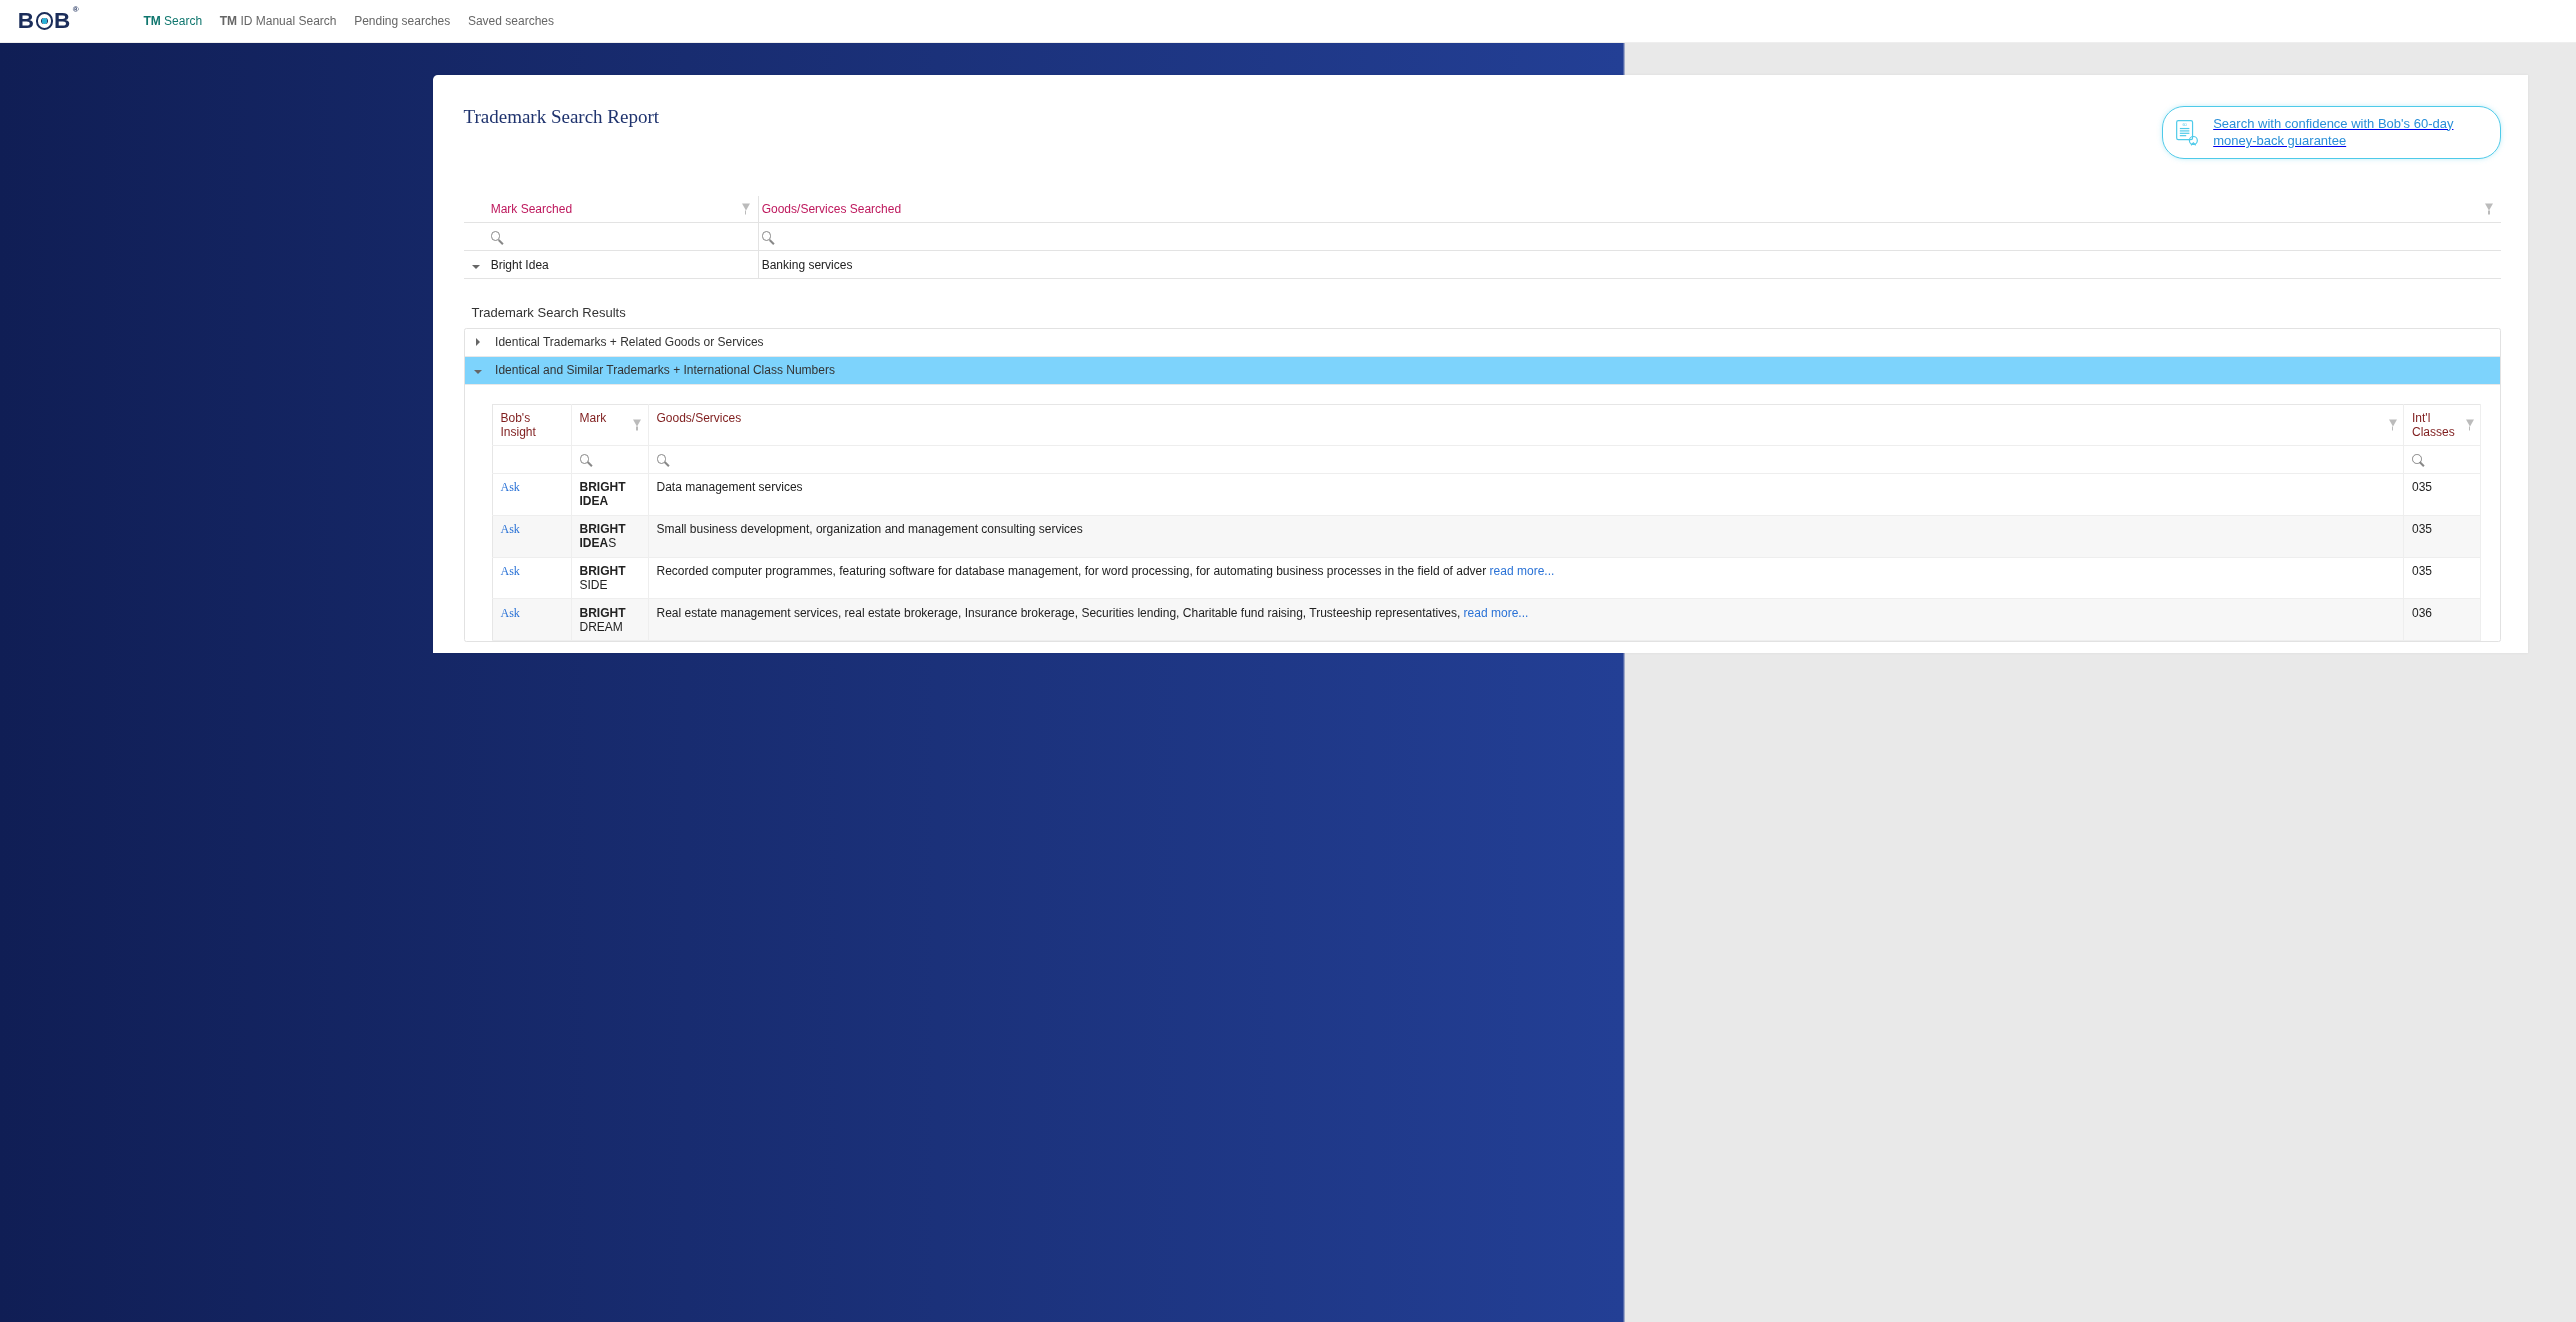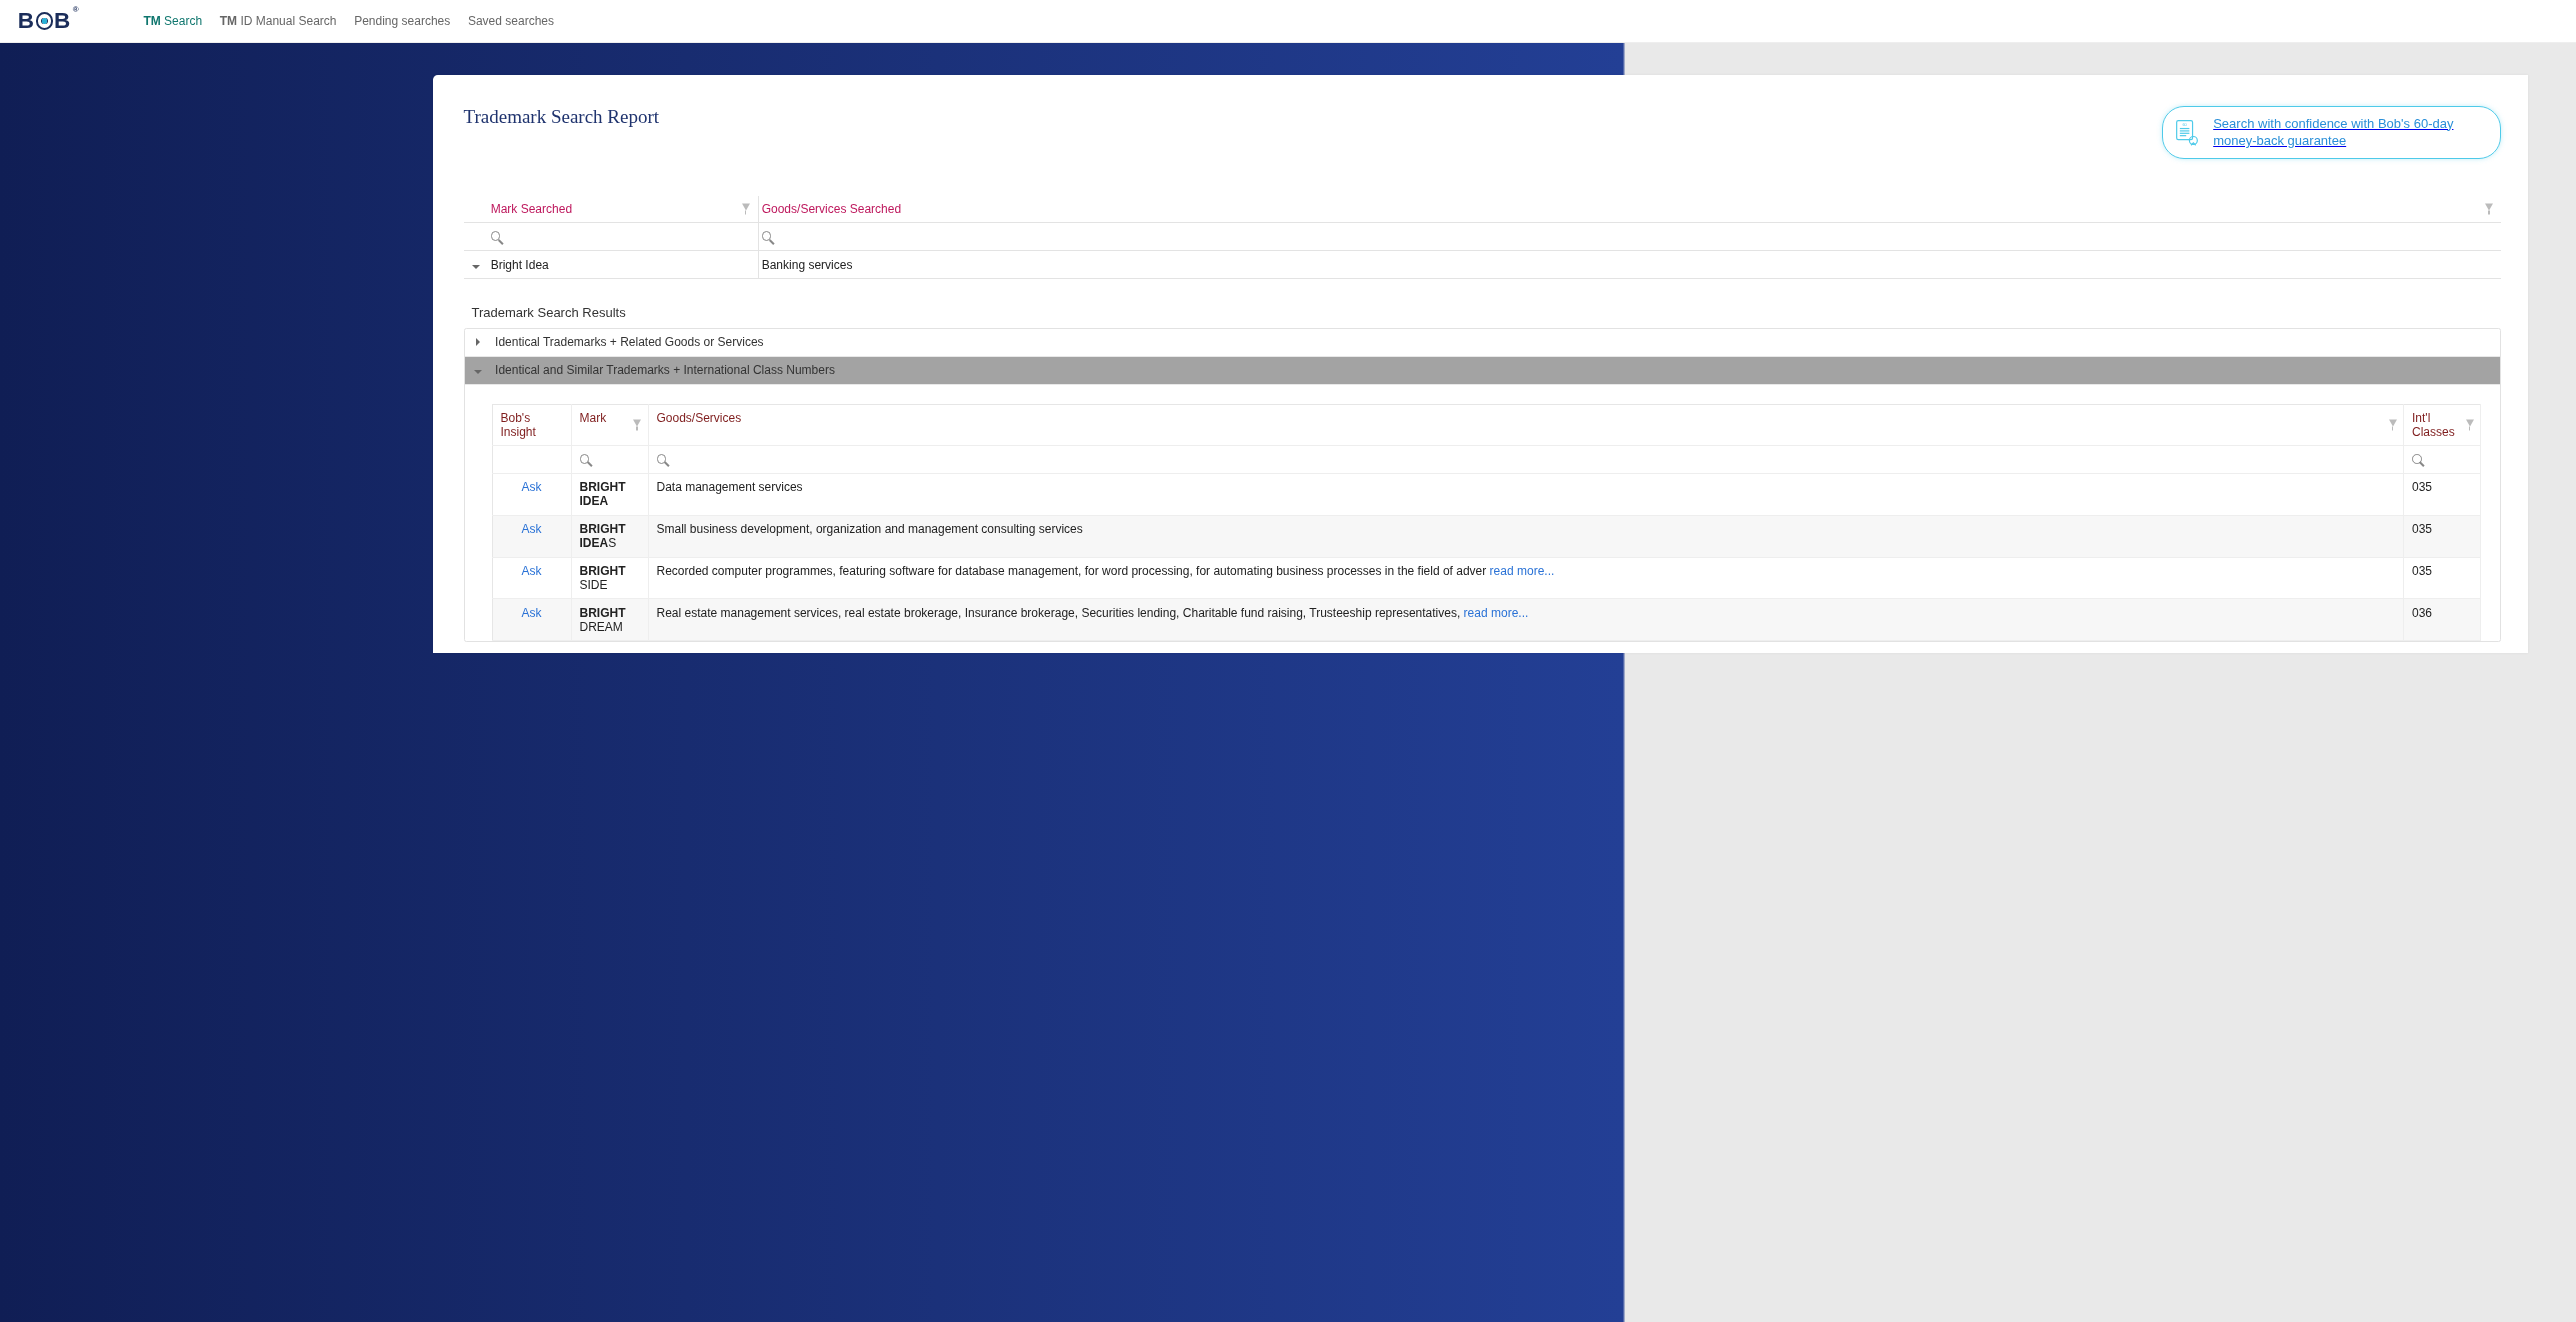--- a/index.html
+++ b/index.html
@@ -90,34 +90,34 @@
   .search-table .searchrow .mag { color:#888; }
   .search-table .val { color:#222; }
 
   
   .results-title { margin: 26px 0 8px 8px; font-size: 13px; color:#333; }
   .results-panel { border: 0.8px solid #e2e2e2; border-radius: 2.4px; font-size:12px; }
   .group-row {
     display:flex; align-items:center; gap:13px; padding:6.4px 9.6px;
     border-bottom: 0.8px solid #e8e8e8; cursor:pointer;
   }
-  .group-row.alt { background:#a3a3a3; }
+  .group-row.alt { background:#7dd3fc; }
   .group-caret { color:#666; width:8px; text-align:center; }
   .group-label { color:#333; }
 
   
   .inner { padding: 19px 19px 0 27px; }
   .inner table { width: 100%; border-collapse: collapse; border: 0.8px solid #e6e6e6; table-layout: fixed; }
   .inner th, .inner td { padding: 6.4px 8px; border-bottom: 0.8px solid #eee; border-right: 0.8px solid #eee; font-size:12px; vertical-align: top; text-align:left;}
   .inner th { color:#7f1d1d; font-weight: 400; position:relative; }
   .inner th .funnel { position:absolute; right:6.4px; top:50%; transform:translateY(-50%); color:#bbb; }
   .inner .mag { color:#888; }
   .inner tr.alt { background:#f7f7f7; }
   .inner td.mark { font-weight:400; }
-  .inner td.ask { text-align:center; }
+  .inner td.ask { text-align:left;font-family:Liberation Serif, serif; }
   .inner a.ask-link { color:#2a72d6; text-decoration:none; font-weight:500; }
   .inner a.readmore { color:#2a72d6; text-decoration:none; }
   
   .inner col.c-insight { width: 79px; }
   .inner col.c-mark    { width: 77px; }
   .inner col.c-gs      { width: auto; }
   .inner col.c-class   { width: 77px; }
   
   .tri-right::before { content:''; display:inline-block; border-left:4.8px solid #666; border-top:4px solid transparent; border-bottom:4px solid transparent; }
   .tri-down::before  { content:''; display:inline-block; border-top:4.8px solid #666; border-left:4px solid transparent; border-right:4px solid transparent; }

